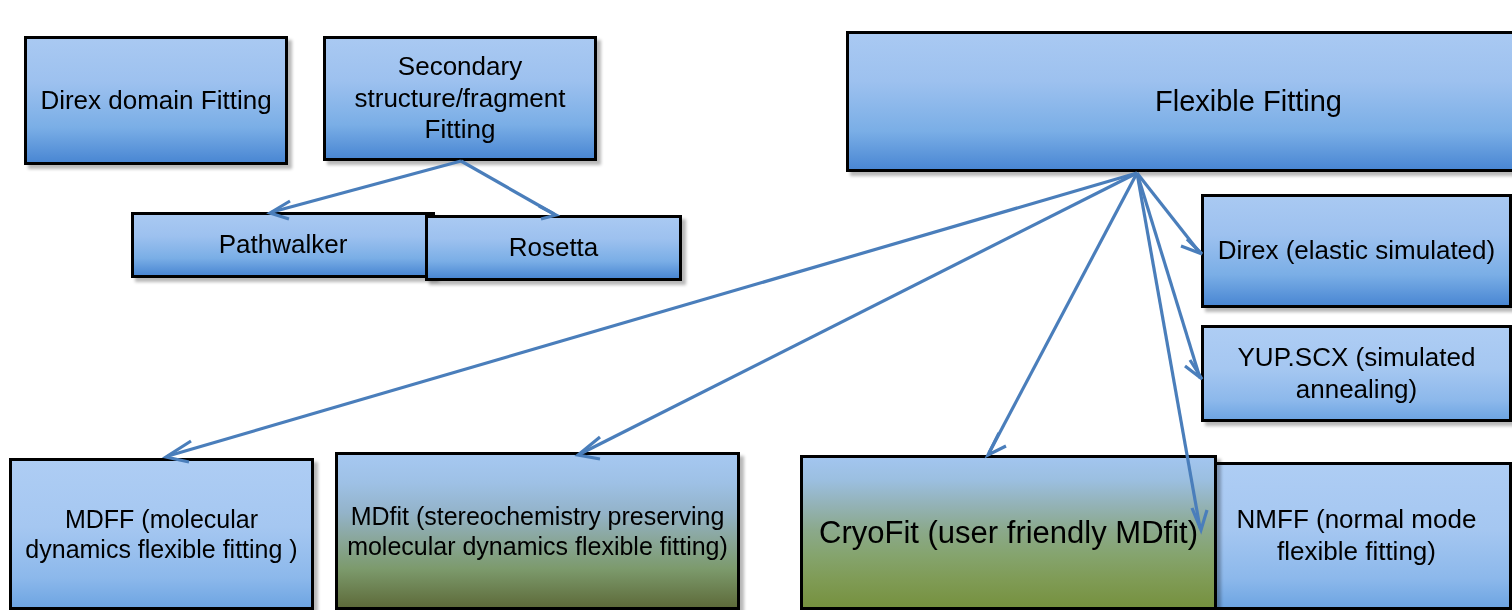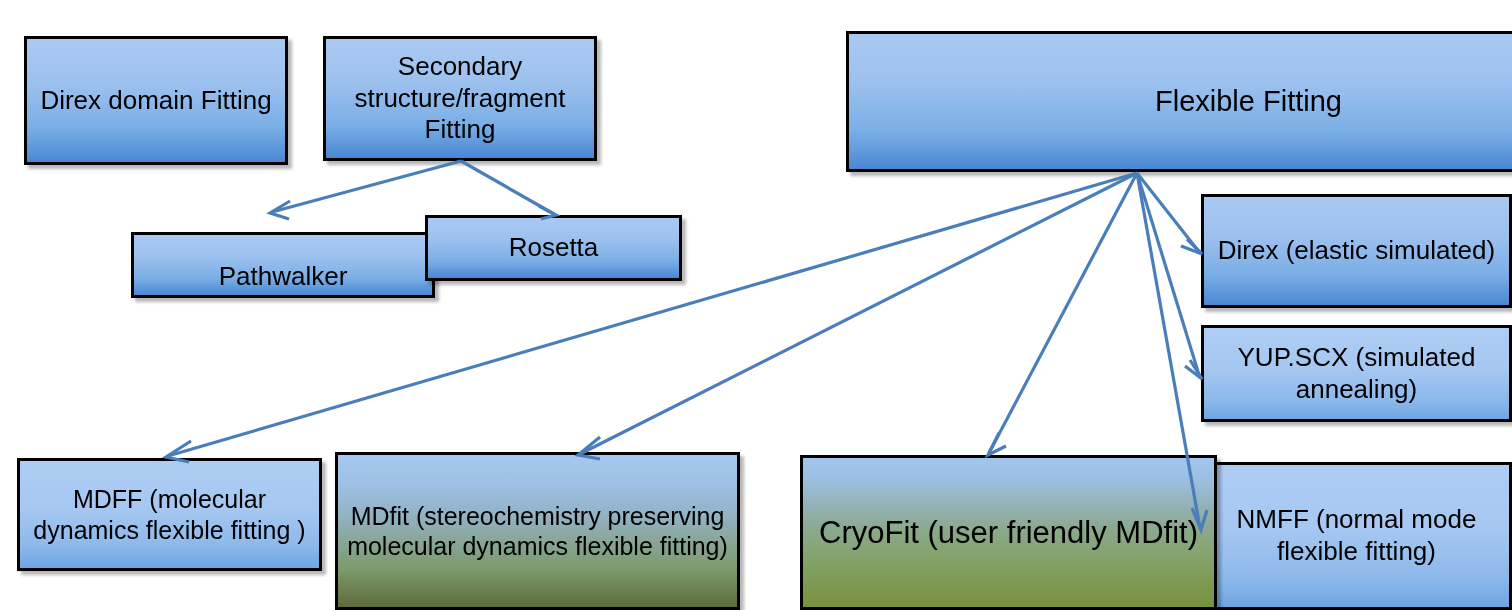--- a/index.html
+++ b/index.html
@@ -19,21 +19,21 @@
     position: absolute;
     box-sizing: border-box;
     border: 3px solid #000000;
     display: flex;
     align-items: center;
     justify-content: center;
     text-align: center;
     color: #000000;
     line-height: 1.22;
     box-shadow: 4px 4px 3px rgba(0,0,0,0.28);
-    padding: 2px 6px;
+    padding: 14px 6px;
     overflow: hidden;
   }
   .blue {
     background: linear-gradient(to bottom, #a9c9f2 0%, #9dc1ef 35%, #7aaee6 72%, #4a87d3 100%);
   }
   .blue-light {
     background: linear-gradient(to bottom, #aecdf4 0%, #a5c7f1 45%, #8cb8eb 80%, #6ea5e2 100%);
   }
   .blue-green {
     background: linear-gradient(to bottom, #a6c8f1 0%, #9ec1e6 18%, #93b3c9 38%, #8aa79c 55%, #7c9a6c 75%, #5e6b3a 100%);
@@ -71,41 +71,41 @@
   </div>
 
   <div class="node blue" style="left:323px; top:36px; width:274px; height:125px; font-size:26px;">
     <span>Secondary structure/fragment Fitting</span>
   </div>
 
   <div class="node blue" style="left:846px; top:31px; width:805px; height:141px; font-size:29px;">
     <span>Flexible Fitting</span>
   </div>
 
-  <div class="node blue" style="left:131px; top:232px; width:304px; height:66px; font-size:26px;align-items:flex-end;">
+  <div class="node blue" style="left:131px; top:212px; width:304px; height:66px; font-size:26px;align-items:flex-end;">
     <span>Pathwalker</span>
   </div>
 
   <div class="node blue" style="left:425px; top:215px; width:257px; height:66px; font-size:26px;">
     <span>Rosetta</span>
   </div>
 
   <div class="node blue" style="left:1201px; top:194px; width:311px; height:114px; font-size:26px;">
     <span>Direx (elastic simulated)</span>
   </div>
 
   <div class="node blue-light" style="left:1201px; top:325px; width:311px; height:97px; font-size:26px;">
     <span>YUP.SCX (simulated annealing)</span>
   </div>
 
   <div class="node blue-light" style="left:1201px; top:462px; width:311px; height:148px; font-size:26px;">
     <span>NMFF (normal mode flexible fitting)</span>
   </div>
 
-  <div class="node blue-light" style="left:17px; top:458px; width:305px; height:113px; font-size:25px;">
+  <div class="node blue-light" style="left:9px; top:458px; width:305px; height:152px; font-size:25px;">
     <span>MDFF (molecular dynamics flexible fitting )</span>
   </div>
 
   <div class="node blue-green" style="left:335px; top:452px; width:405px; height:158px; font-size:25px;">
     <span>MDfit (stereochemistry preserving molecular dynamics flexible fitting)</span>
   </div>
 
   <div class="node blue-green-strong" style="left:800px; top:455px; width:417px; height:155px; font-size:31px;">
     <span>CryoFit (user friendly MDfit)</span>
   </div>

